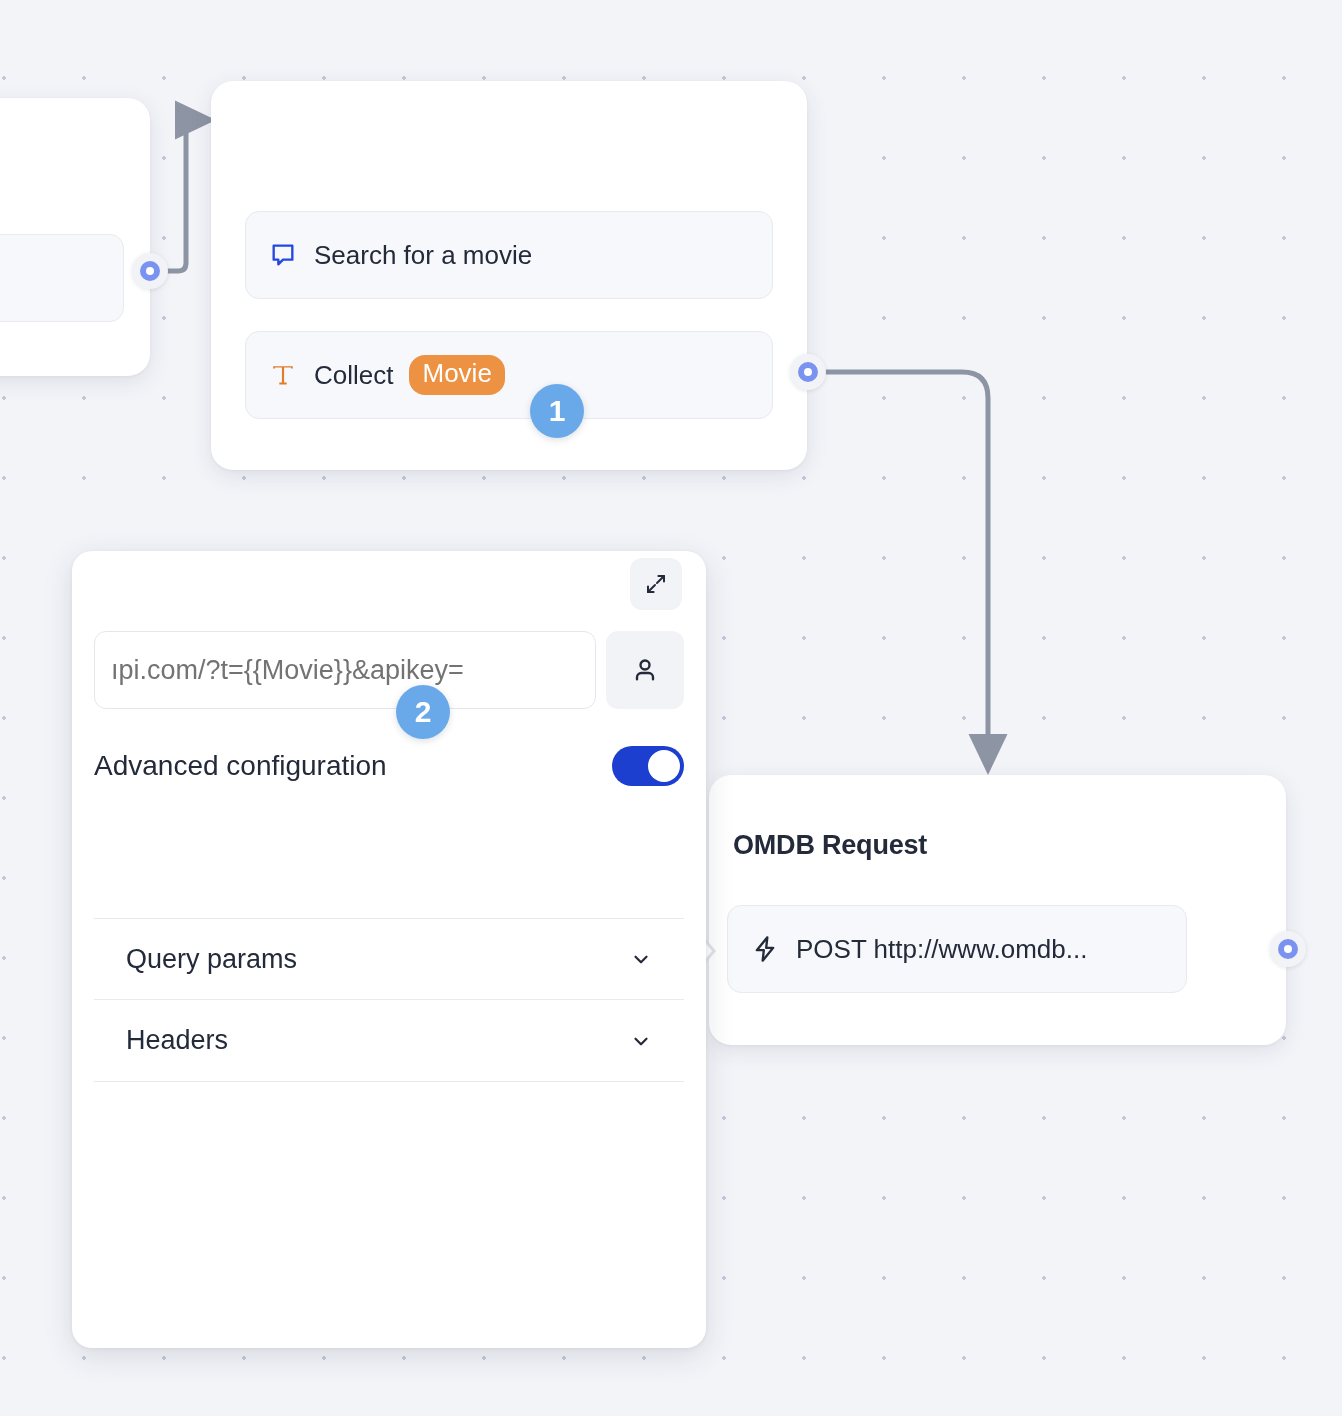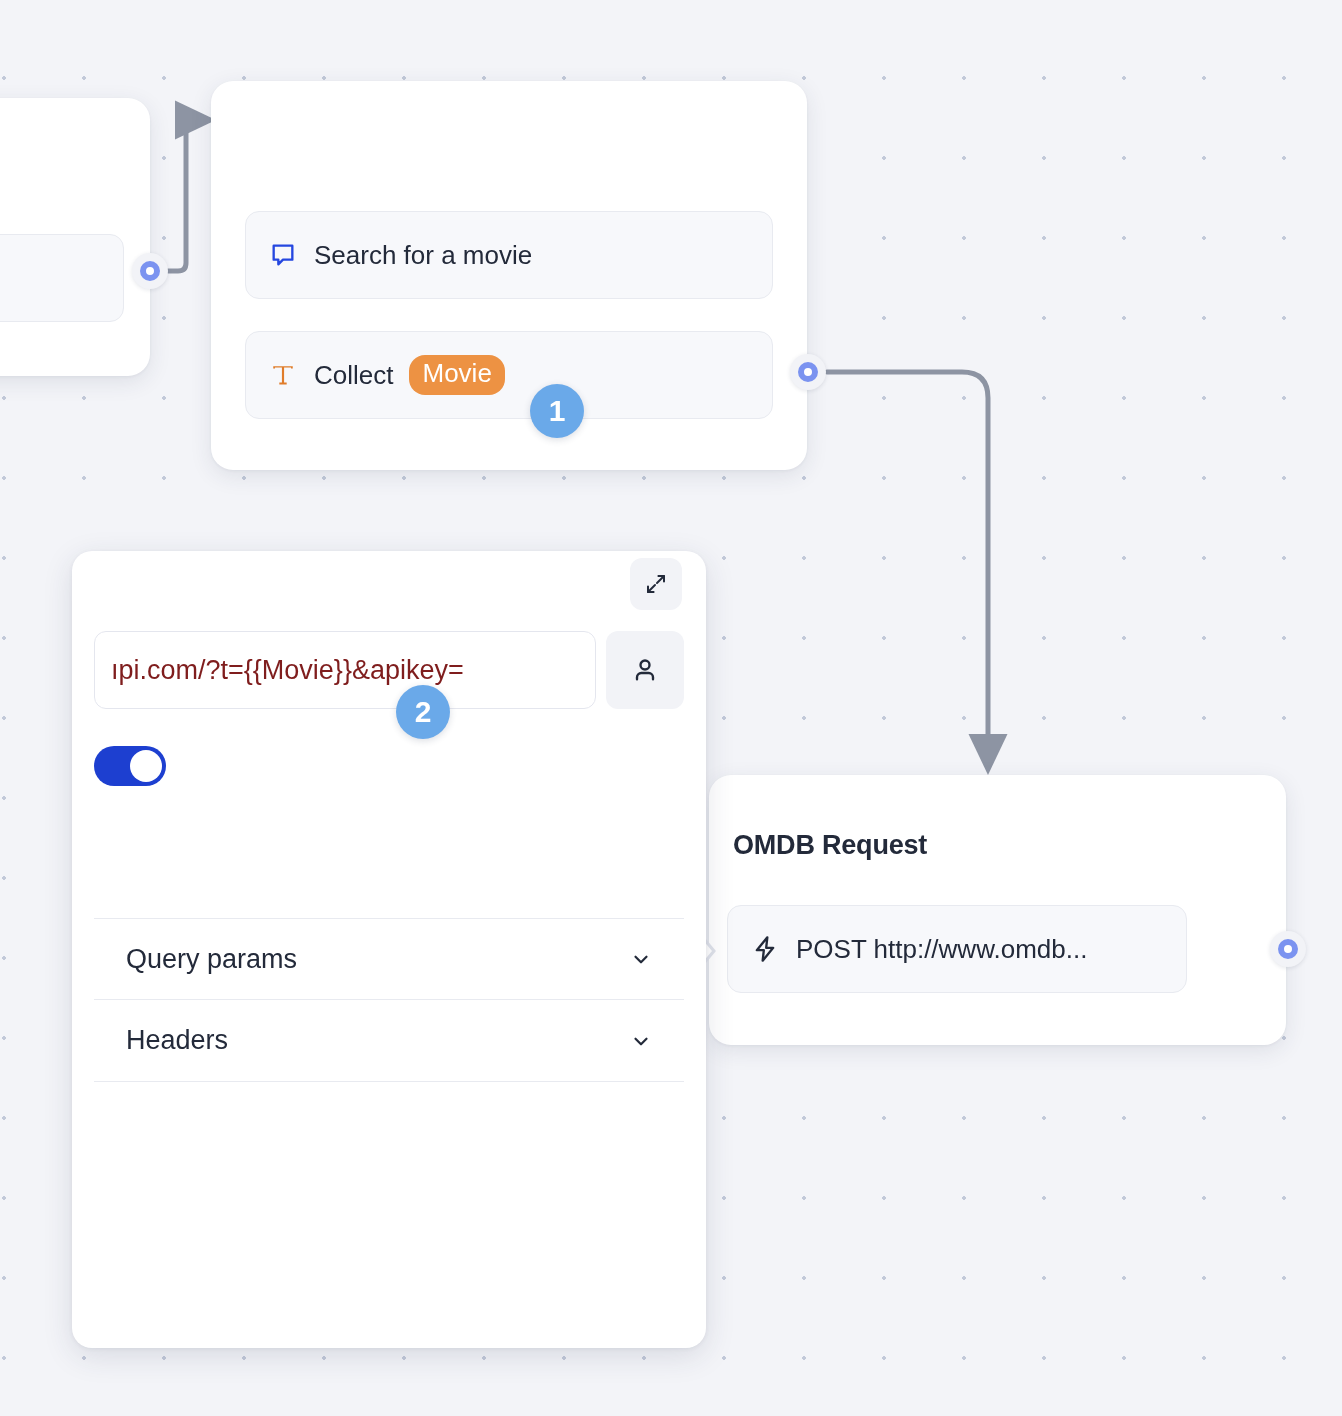--- a/index.html
+++ b/index.html
@@ -109,21 +109,21 @@
     display: flex; align-items: center; justify-content: center;
     cursor: pointer;
   }
   .url-input {
     flex: 1 1 auto;
     height: 78px;
     border: 1px solid #e4e6ee;
     border-radius: 12px;
     background: #ffffff;
     font-size: 27px;
-    color: #7f1d1d;
+    color: #737373;
     padding: 0 16px;
     font-family: "Liberation Sans", sans-serif;
     outline: none;
   }
   .user-btn {
     width: 78px; height: 78px;
     border-radius: 12px;
     background: #f2f3f7;
     border: none;
     display: flex; align-items: center; justify-content: center;
@@ -273,20 +273,21 @@
             <circle cx="12" cy="8" r="3.6"></circle>
             <path d="M5.6 19.4v-1.6a3.4 3.4 0 0 1 3.4-3.4h6a3.4 3.4 0 0 1 3.4 3.4v1.6"></path>
           </svg>
         </span>
       </button>
     </div>
 
     <div class="step-badge" style="left:324px; top:134px;">2</div>
 
     <div style="position:absolute; left:22px; top:195px; width:590px; display:flex; align-items:center; justify-content:space-between;">
+      <span class="adv-label">Advanced configuration</span>
       <span class="toggle"></span>
     </div>
 
 
     <div style="position:absolute; left:22px; top:367px; width:590px;">
 
       <div class="accordion-item">
         <span>Query params</span>
         <span>
           <svg width="22" height="22" viewBox="0 0 24 24" fill="none" stroke="#232a3a" stroke-width="2.4" stroke-linecap="round" stroke-linejoin="round">

